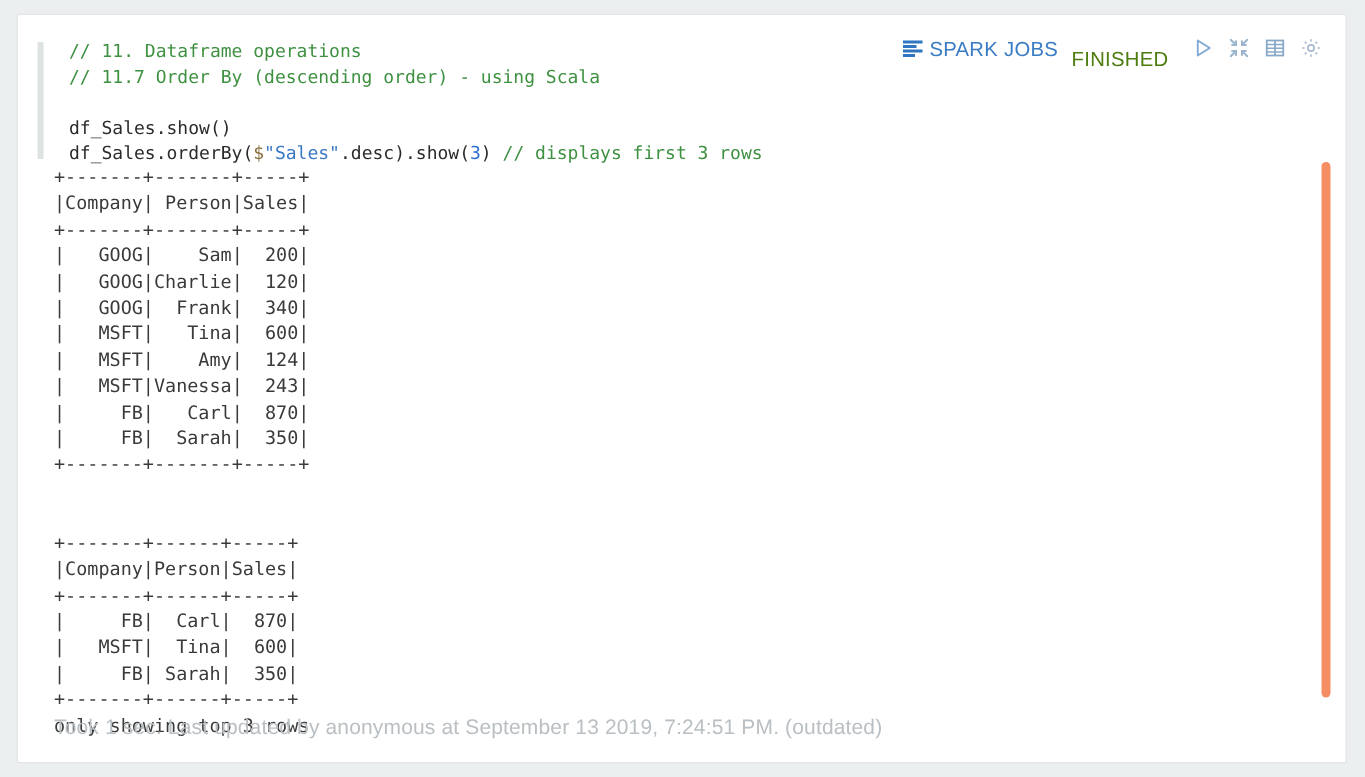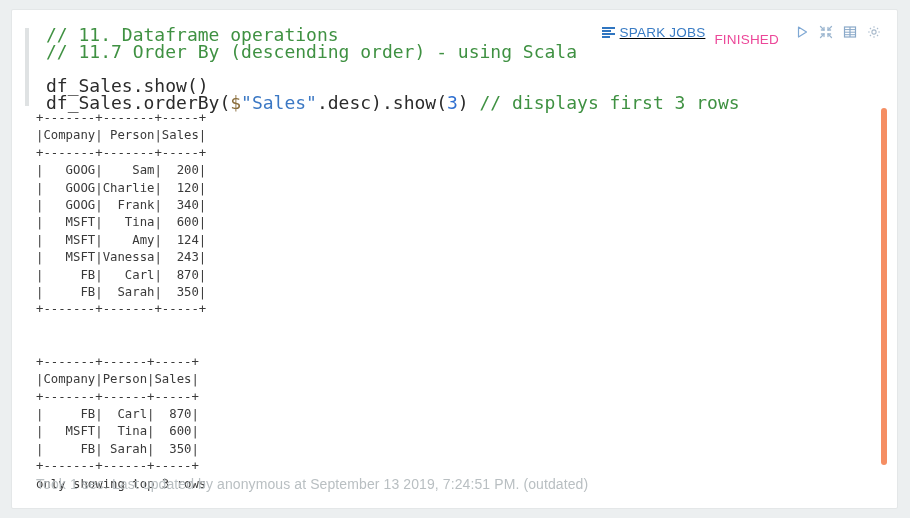--- a/index.html
+++ b/index.html
@@ -39,21 +39,20 @@
     top: 12px;
     display: flex;
     align-items: center;
     height: 20px;
     gap: 0px;
   }
   .spark-jobs-group {
     display: flex;
     align-items: center;
     cursor: pointer;
-    text-decoration: underline;
   }
   .bars-icon {
     display: inline-block;
     width: 13px;
     height: 11px;
     margin-right: 5px;
     position: relative;
   }
   .bars-icon i {
     position: absolute;
@@ -66,21 +65,21 @@
   .bars-icon i:nth-child(2) { top: 3px;  width: 9px;  }
   .bars-icon i:nth-child(3) { top: 6px;  width: 13px; }
   .bars-icon i:nth-child(4) { top: 9px;  width: 8px;  }
   .spark-jobs-label {
     color: #3a7cc4;
     font-size: 13.5px;
     letter-spacing: 0.2px;
     white-space: nowrap;
   }
   .finished-label {
-    color: #ec4899;
+    color: #4d7c0f;
     font-size: 13.5px;
     letter-spacing: 0.2px;
     margin-left: 9px;
     white-space: nowrap;
     margin-top: 15px;
   }
   .hdr-icon {
     width: 22px;
     height: 20px;
     display: flex;
@@ -104,21 +103,21 @@
     left: 0px;
     top: 2px;
     width: 4px;
     height: 78px;
     background: #dfe2e3;
   }
   #code-text {
     margin: 0;
     padding: 0 0 0 21px;
     font-family: "DejaVu Sans Mono", "Liberation Mono", monospace;
-    font-size: 18px;
+    font-size: 12px;
     line-height: 17px;
     color: #2b2b2b;
     white-space: pre;
   }
   .cmt   { color: #3f9142; }
   .str   { color: #3b78c4; }
   .num   { color: #2f6fd0; }
   .sym   { color: #8a6d3b; }
   .plain { color: #2b2b2b; }
 

